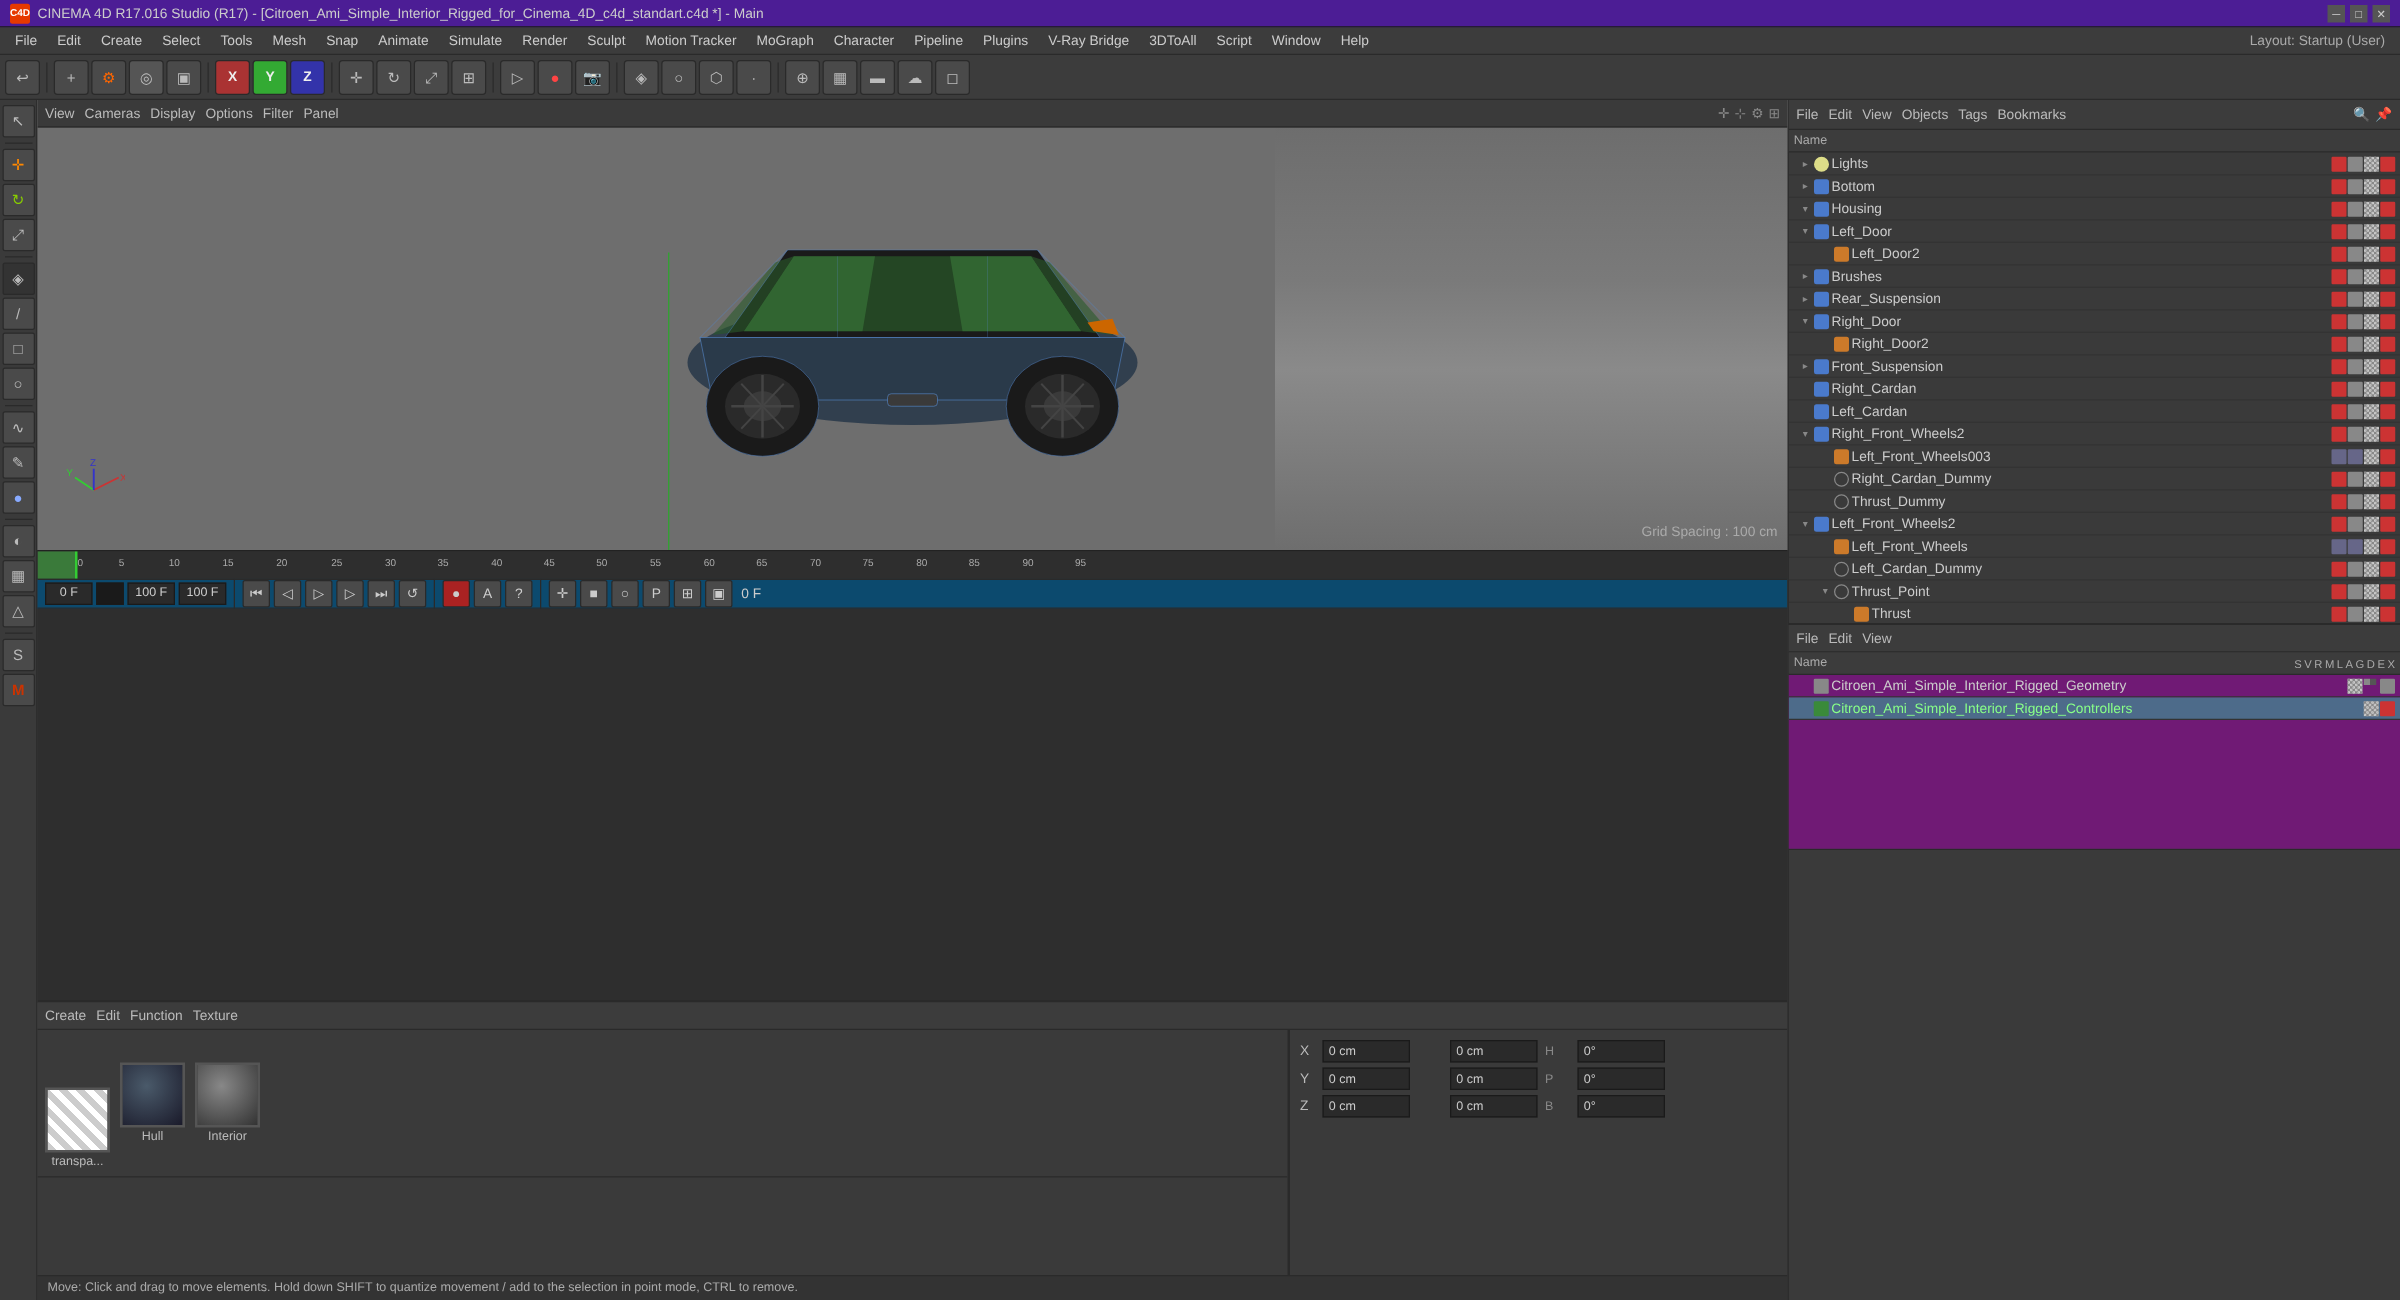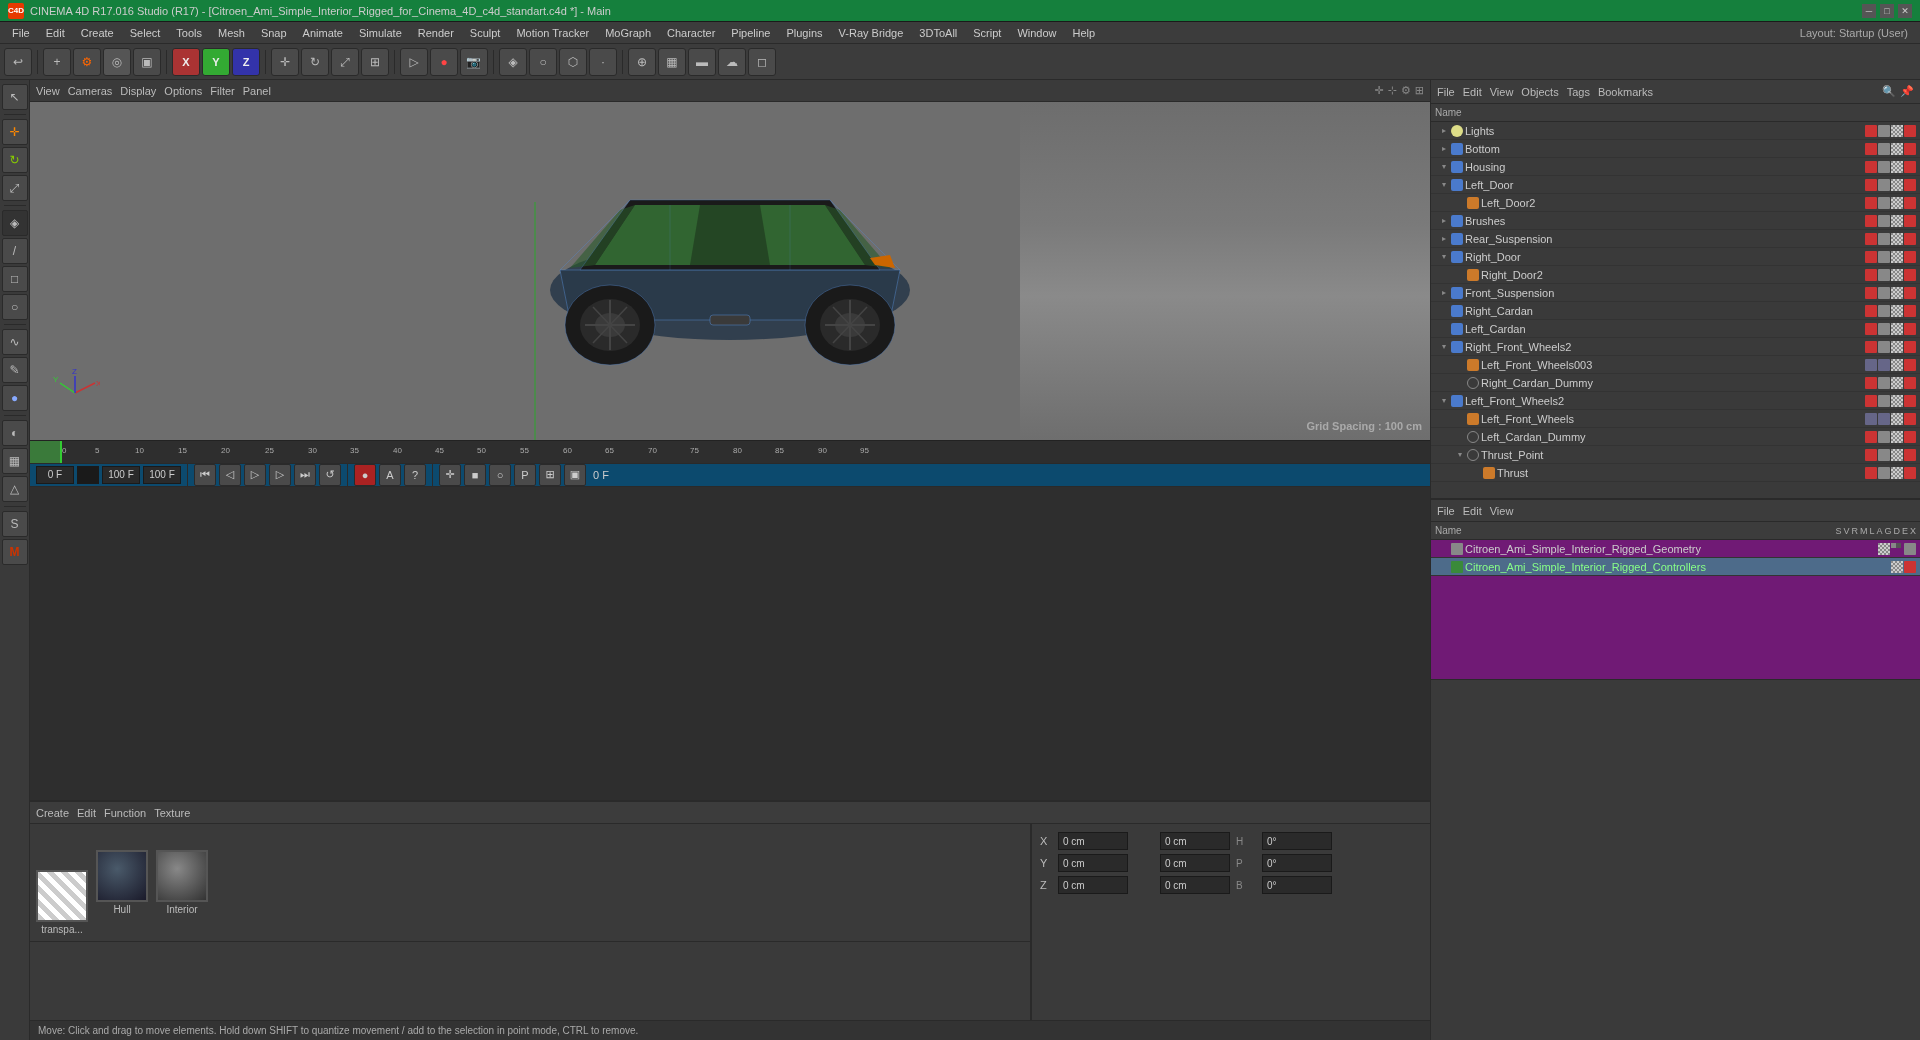--- a/index.html
+++ b/index.html
@@ -10,21 +10,21 @@
       font-family: Arial, sans-serif;
       font-size: 11px;
       color: #ccc;
       overflow: hidden;
     }
 
     
     #titlebar {
       width: 100%;
       height: 22px;
-      background: #15803d;
+      background: #4c1d95;
       display: flex;
       align-items: center;
       padding: 0 8px;
       border-bottom: 1px solid #1a1a1a;
     }
     #titlebar-icon {
       width: 16px;
       height: 16px;
       background: #e63900;
       border-radius: 2px;
@@ -210,21 +210,20 @@
       pointer-events: none;
     }
 
     
     #grid-spacing {
       position: absolute;
       bottom: 8px;
       right: 8px;
       color: #aaa;
       font-size: 11px;
-      font-weight: bold;
     }
 
     
     #axes-indicator {
       position: absolute;
       bottom: 20px;
       left: 20px;
       color: #aaa;
       font-size: 10px;
     }
@@ -1119,20 +1118,32 @@
           <span class="tree-row-icon icon-null-c"></span>
           <span class="tree-label">Right_Cardan_Dummy</span>
           <div class="om-vis-col">
             <div class="vis-dot red"></div>
             <div class="vis-dot"></div>
             <div class="checkered-sm"></div>
             <div class="vis-dot red"></div>
           </div>
         </div>
         <div class="tree-row">
+          <span class="tree-indent" style="width:20px;"></span>
+          <span class="tree-arrow"> </span>
+          <span class="tree-row-icon icon-null-c"></span>
+          <span class="tree-label">Thrust_Dummy</span>
+          <div class="om-vis-col">
+            <div class="vis-dot red"></div>
+            <div class="vis-dot"></div>
+            <div class="checkered-sm"></div>
+            <div class="vis-dot red"></div>
+          </div>
+        </div>
+        <div class="tree-row">
           <span class="tree-indent" style="width:4px;"></span>
           <span class="tree-arrow">▾</span>
           <span class="tree-row-icon icon-blue"></span>
           <span class="tree-label">Left_Front_Wheels2</span>
           <div class="om-vis-col">
             <div class="vis-dot red"></div>
             <div class="vis-dot"></div>
             <div class="checkered-sm"></div>
             <div class="vis-dot red"></div>
           </div>

